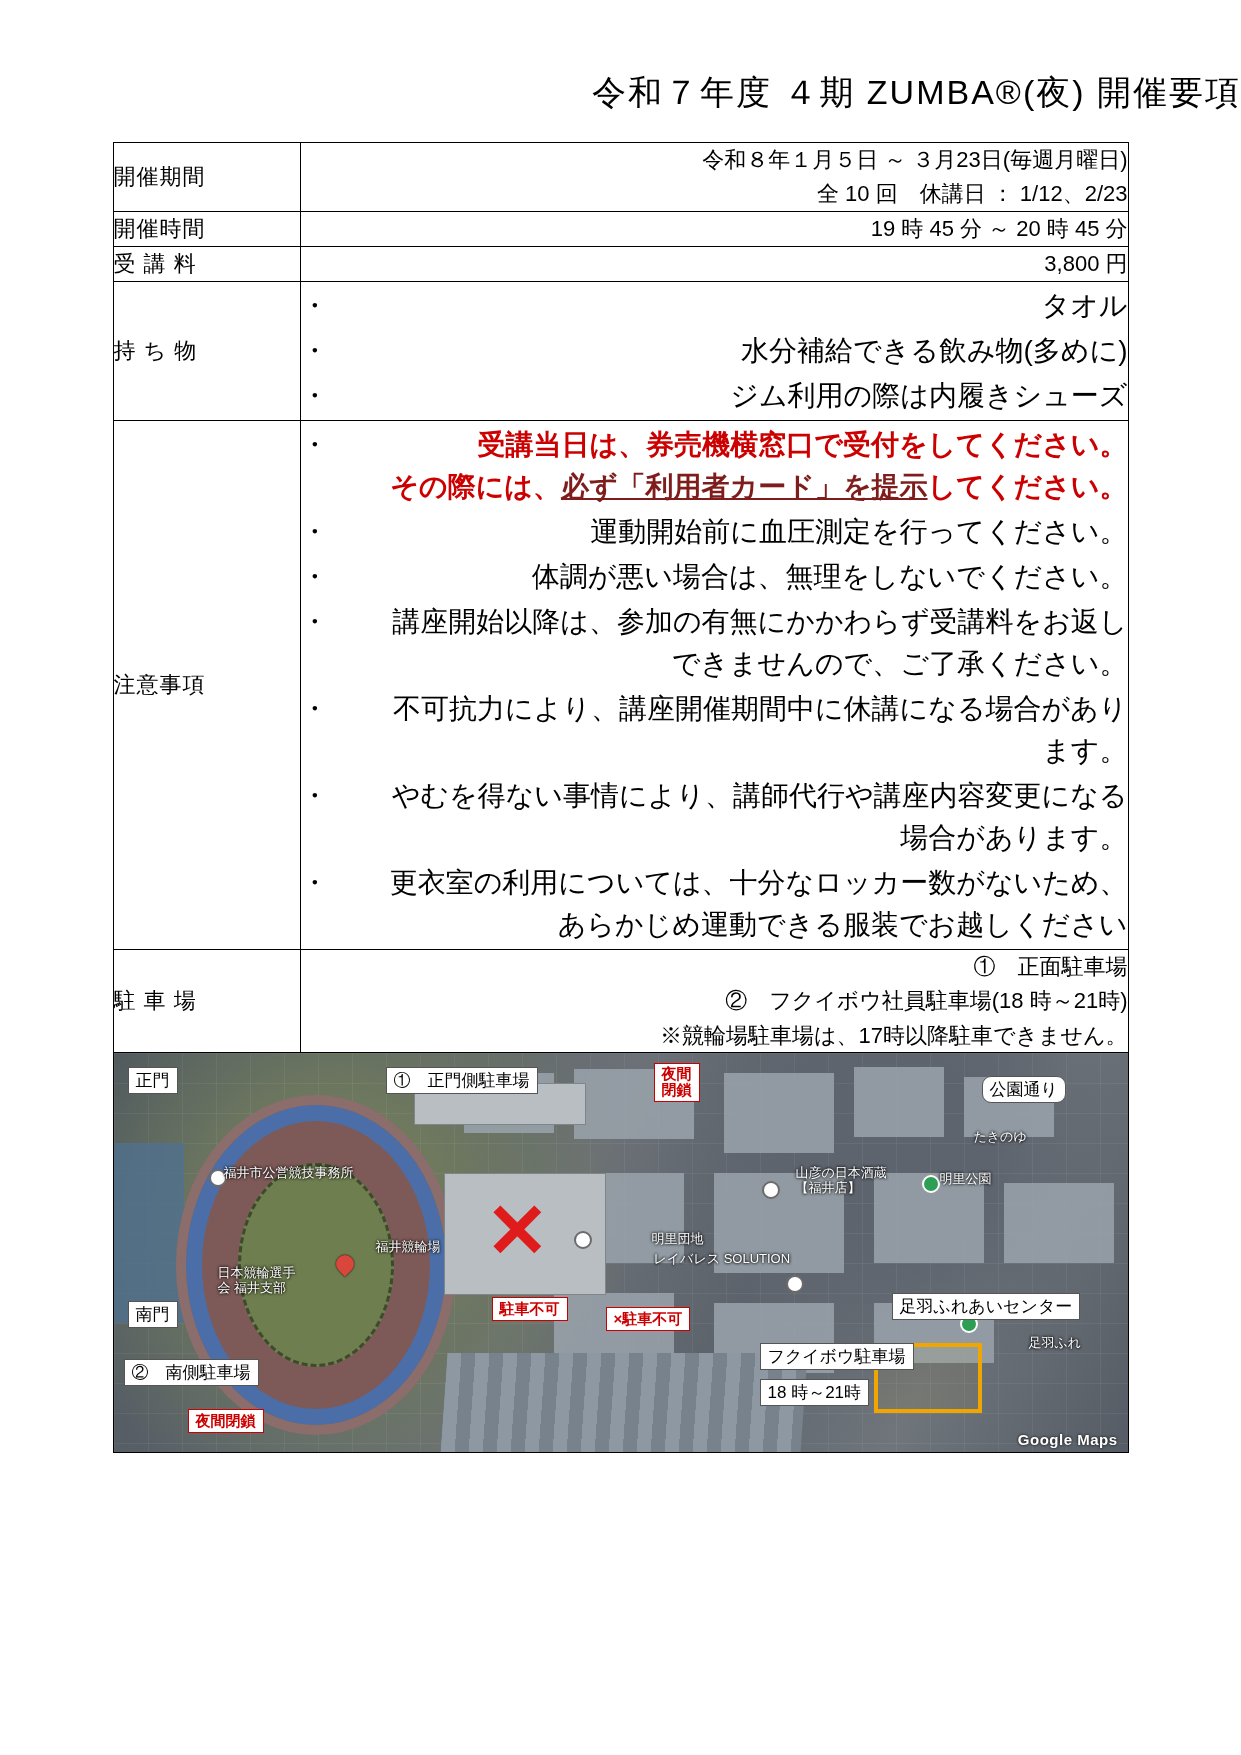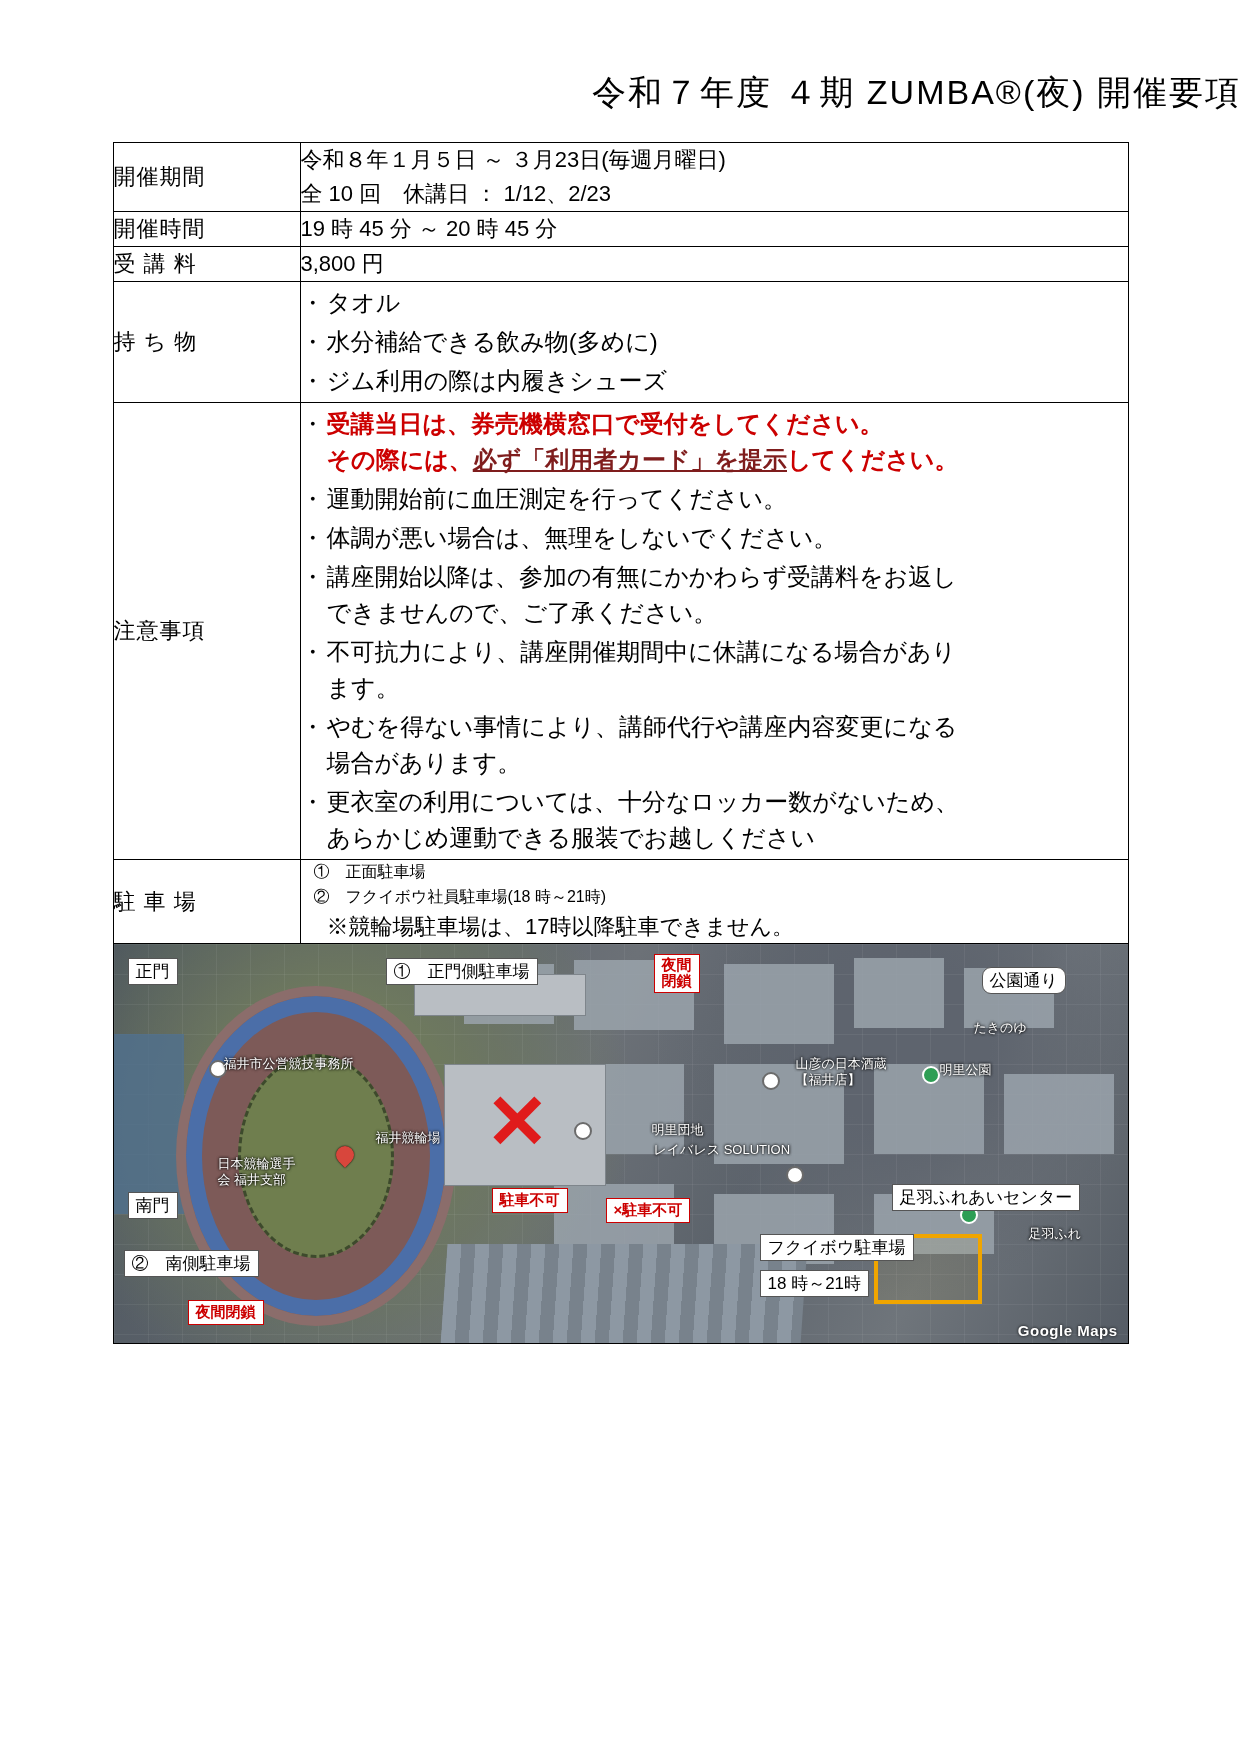--- a/index.html
+++ b/index.html
@@ -45,36 +45,37 @@
     width: 186px;
     text-align: left;
     font-size: 22px;
     letter-spacing: 1px;
     padding: 10px 4px;
   }
   td.value {
     padding: 10px 16px 12px 16px;
     font-size: 22px;
     line-height: 1.55;
+    text-align: right;
   }
   .line {
     display: block;
     white-space: nowrap;
   }
   ul.bullets {
     list-style: none;
     margin: 0;
     padding: 0;
   }
   ul.bullets li {
     position: relative;
     padding-left: 26px;
     margin: 3px 0;
     line-height: 1.5;
-    font-size: 24px;
+    font-size: 28px;
   }
   ul.bullets li:before {
     content: "・";
     position: absolute;
     left: 0;
     top: 0;
   }
   .notes li {
     margin: 2px 0;
   }
@@ -92,21 +93,21 @@
     font-size: 22px;
     line-height: 1.5;
     display: block;
   }
   .parking-list {
     list-style: none;
     margin: 0;
     padding: 0;
   }
   .parking-list li {
-    font-size: 16px;
+    font-size: 22px;
     line-height: 1.55;
     padding-left: 13px;
   }
   
   .map-wrap {
     width: 1016px;
     margin: 0 auto;
     position: relative;
     height: 400px;
     overflow: hidden;

